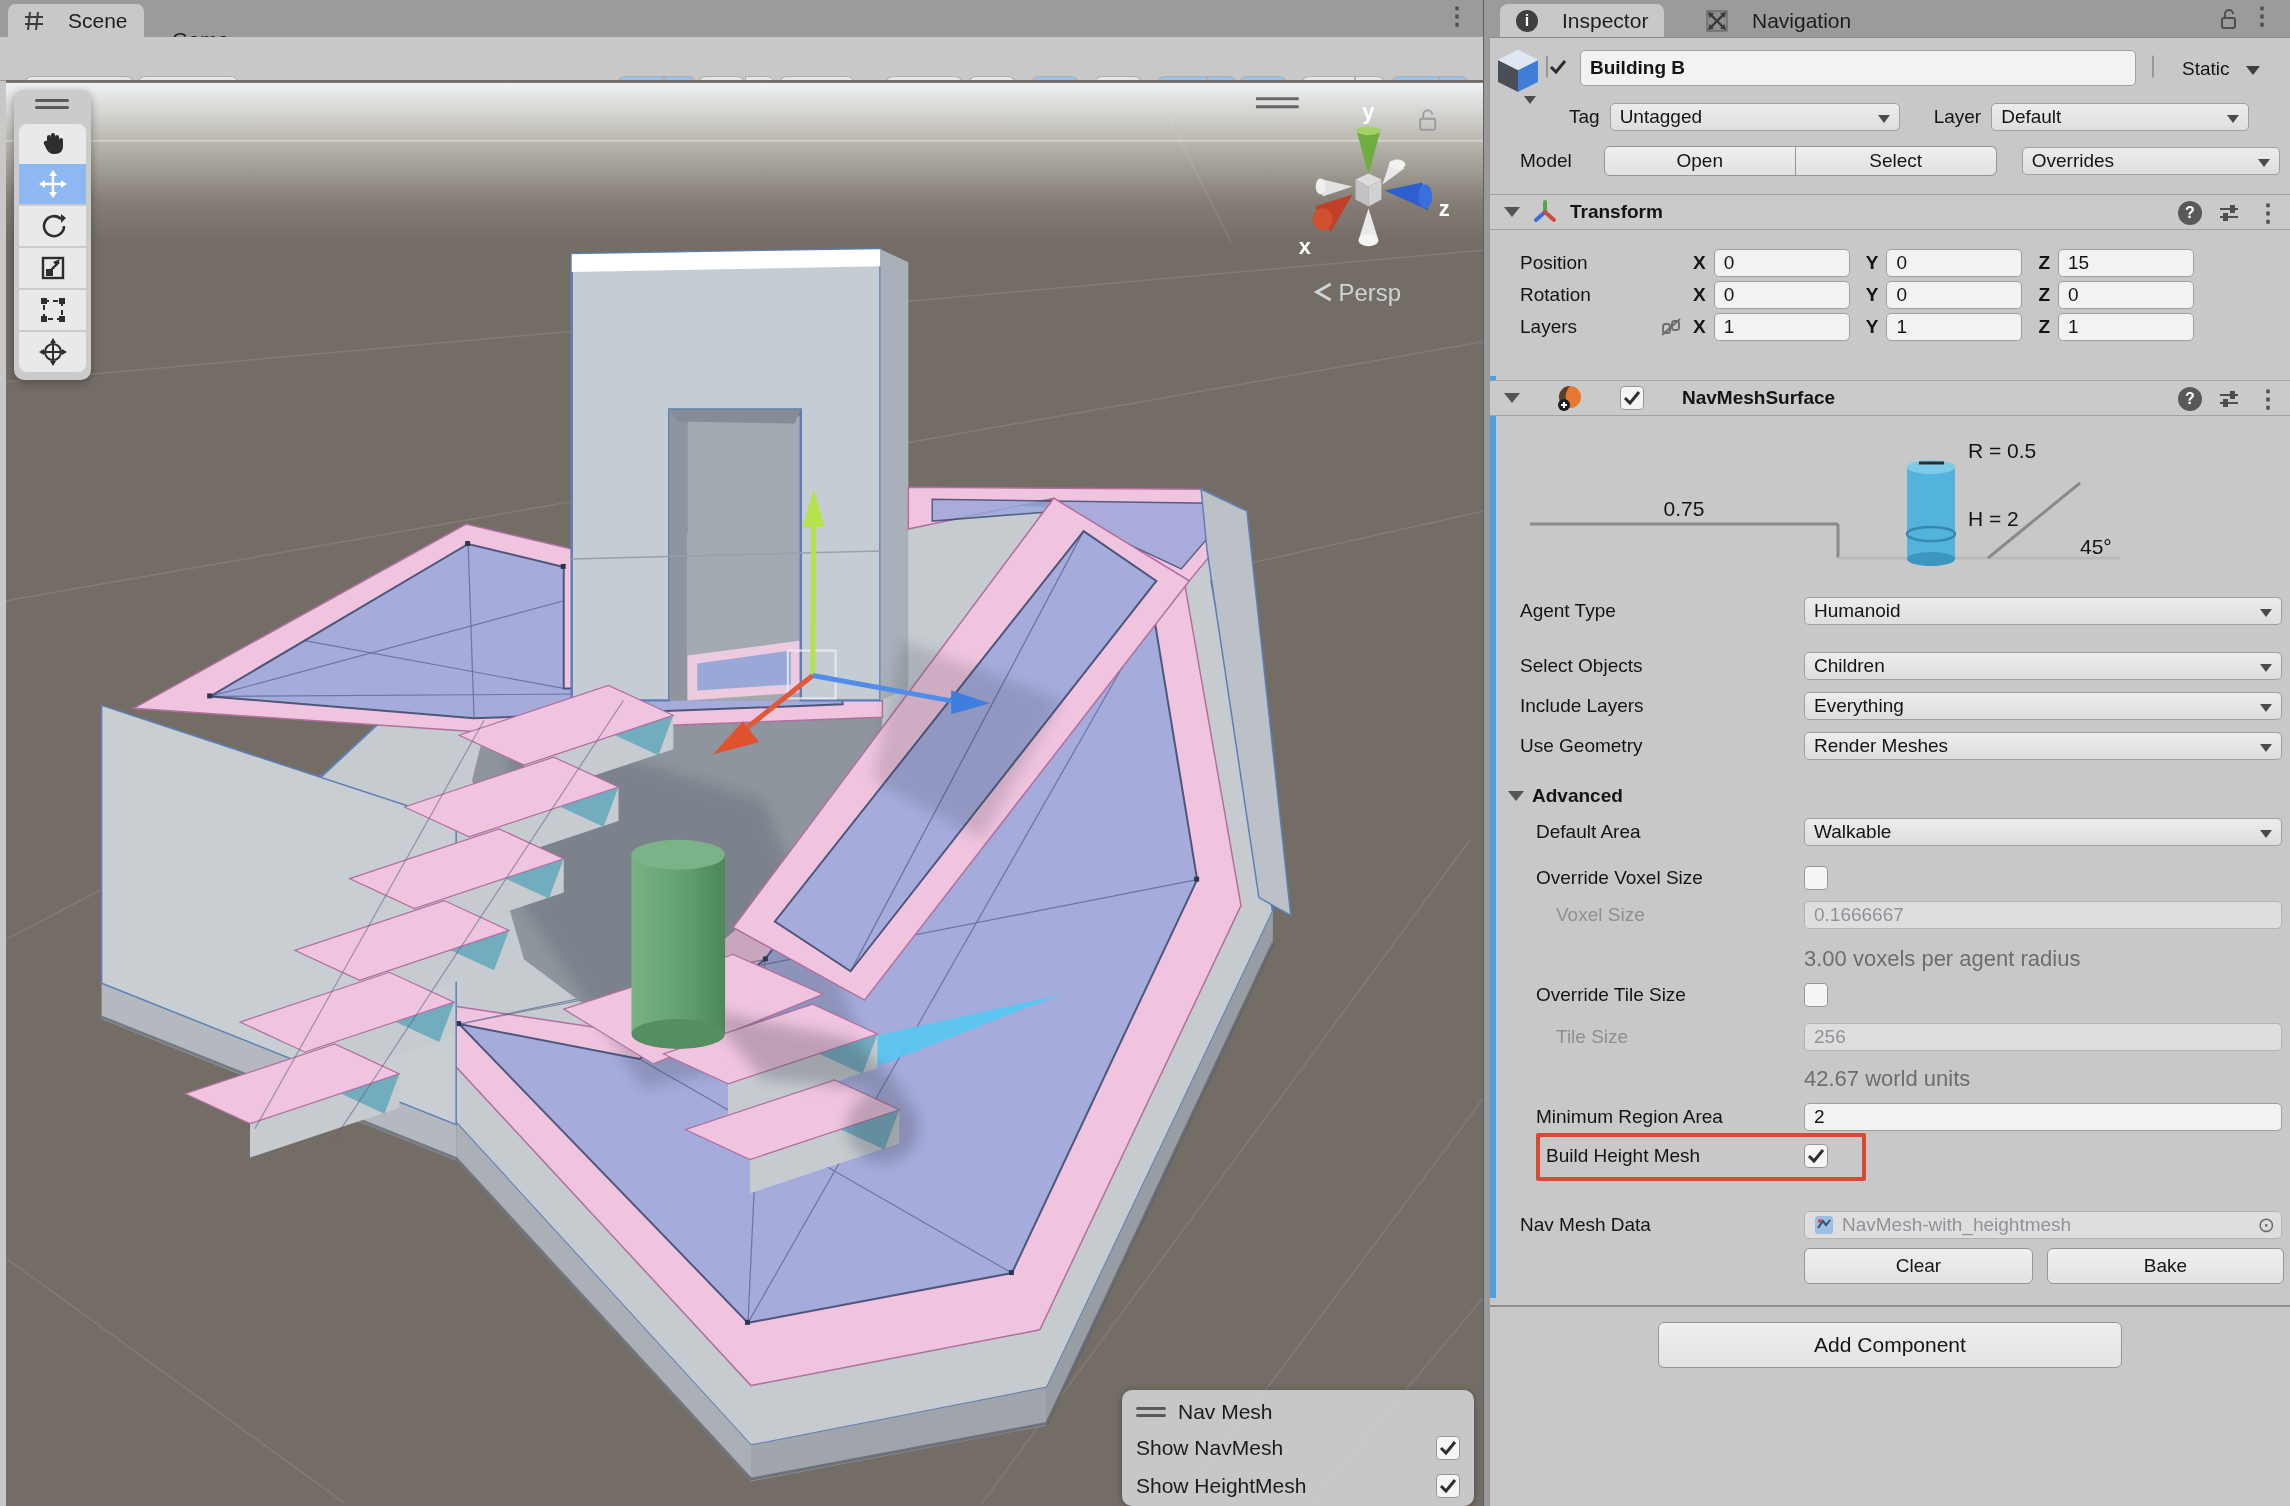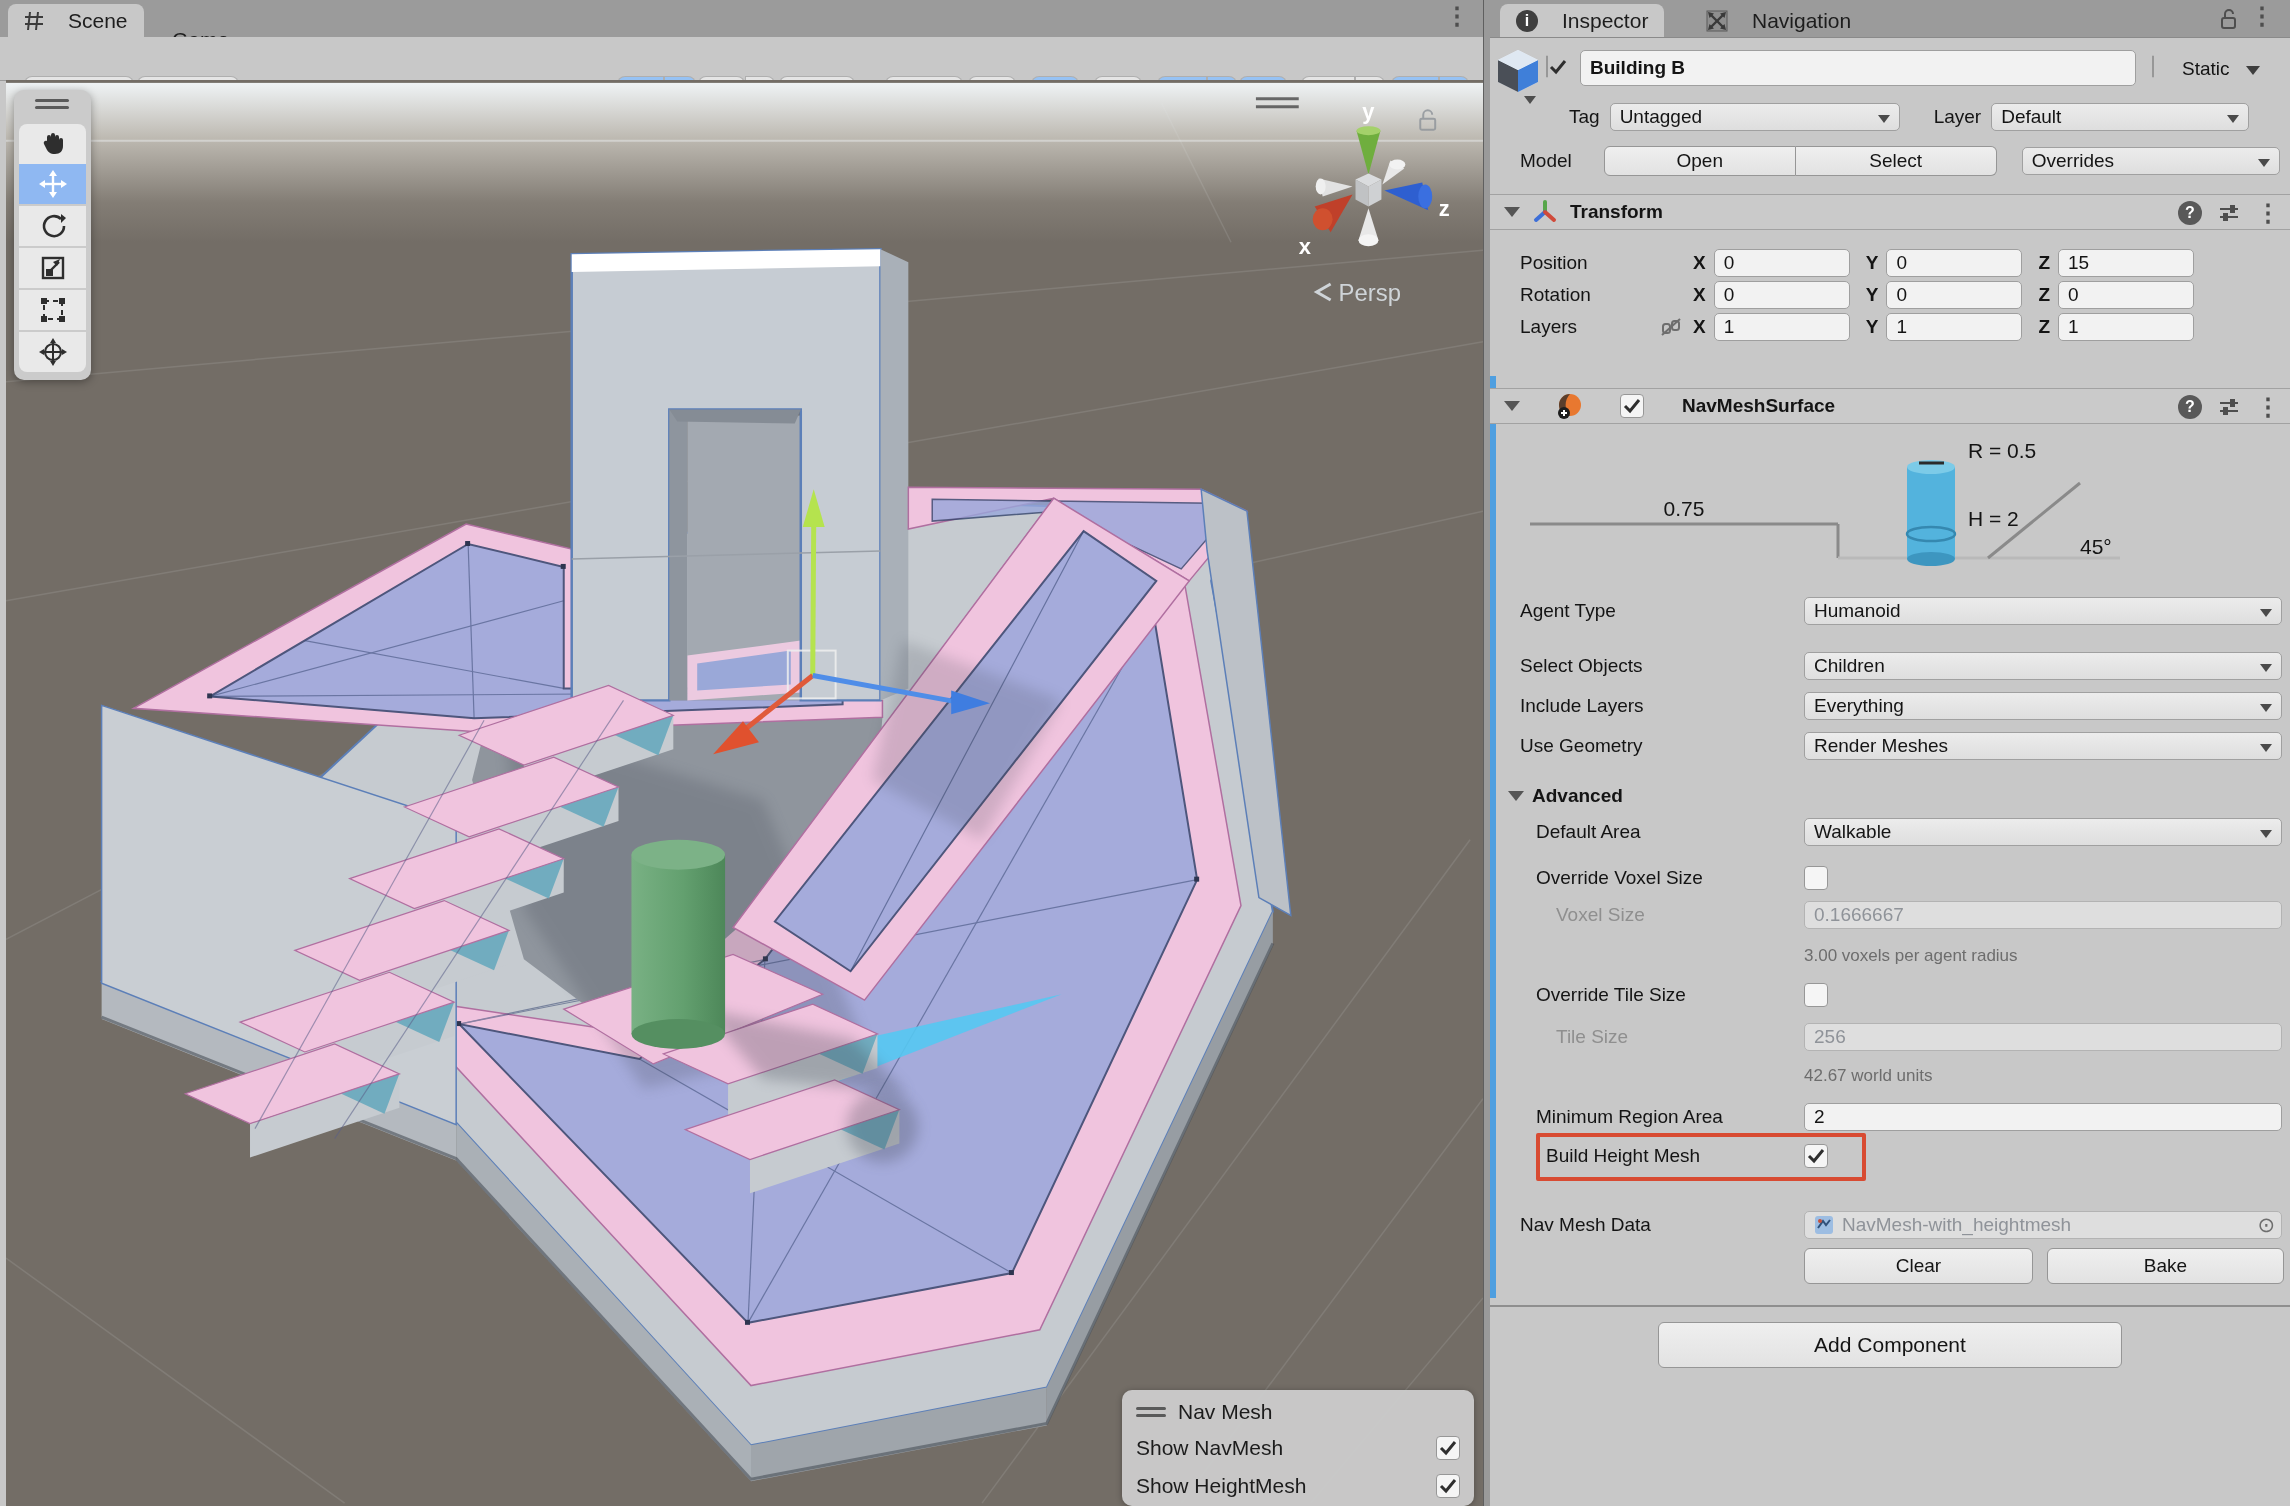--- a/index.html
+++ b/index.html
@@ -43,21 +43,21 @@
   .irow{position:absolute;display:flex;align-items:center;}
   .lbl{color:#141414;}
   .lbl.dim{color:#8f8f8f;}
   .fld{background:#f2f2f2;border:1px solid #9f9f9f;border-radius:5px;height:28px;box-sizing:border-box;display:flex;align-items:center;padding:0 9px;color:#141414;}
   .fld.gray{background:#dedede;color:#8f9399;border-color:#b3b3b3;}
   .dd{background:linear-gradient(#ececec,#dedede);border:1px solid #a0a0a0;border-radius:5px;height:28px;box-sizing:border-box;display:flex;align-items:center;padding:0 30px 0 9px;position:relative;color:#141414;}
   .dd::after{content:"";position:absolute;right:9px;top:11px;width:0;height:0;border-left:6px solid transparent;border-right:6px solid transparent;border-top:8px solid #4a4a4a;}
   .btn{background:linear-gradient(#efefef,#e2e2e2);border:1px solid #969696;border-radius:6px;display:flex;align-items:center;justify-content:center;color:#141414;}
   .hdr{position:absolute;left:0;width:800px;height:36px;background:#cacaca;border-top:1px solid #a2a2a2;border-bottom:1px solid #a2a2a2;display:flex;align-items:center;font-weight:bold;box-sizing:border-box;}
   .fold{width:0;height:0;border-left:8px solid transparent;border-right:8px solid transparent;border-top:10px solid #555;flex:none;}
-  .helper{color:#6d6d6d;font-size:17px;}
+  .helper{color:#6d6d6d;font-size:22px;}
   .hicons{position:absolute;right:10px;display:flex;gap:16px;align-items:center;}
   .circ{width:24px;height:24px;border-radius:50%;background:#595959;color:#fff;display:flex;align-items:center;justify-content:center;font-size:16px;font-weight:bold;}
   .kebab{color:#4e4e4e;font-size:24px;font-weight:bold;line-height:22px;}
   #redbox{position:absolute;left:46px;top:1133px;width:330px;height:48px;border:4px solid #d84b32;border-radius:2px;box-sizing:border-box;}
   #bluebar{position:absolute;left:0;top:376px;width:6px;height:922px;background:#4f9fe0;}
   .axcell{display:flex;align-items:center;gap:8px;}
 </style>
 </head>
 <body>
 
@@ -683,21 +683,21 @@
       <span class="axcell" style="margin-left:16px;">
           <b>Z</b>
           <span class="fld" style="width:136px;">
             <span>1</span>
           </span>
         </span>
     </div>
 
     
     <div id="bluebar"></div>
-    <div class="hdr" style="top:388px;gap:26px;">
+    <div class="hdr" style="top:380px;gap:26px;">
       <span class="fold" style="margin-left:14px;"></span>
       <svg width="28" height="28" viewBox="0 0 28 28" style="margin-left:10px;">
           <circle cx="14" cy="13" r="11" fill="#e87830"></circle>
           <path d="M14 2 a11 11 0 0 0 0 22 a16 16 0 0 1 0-22Z" fill="#2b2b2b" opacity=".75"></path>
           <circle cx="8" cy="21" r="6" fill="#1d1d1d"></circle>
           <g stroke="#fff" stroke-width="2">
             <line x1="8" y1="18" x2="8" y2="24"></line>
             <line x1="5" y1="21" x2="11" y2="21"></line>
           </g>
         </svg>

